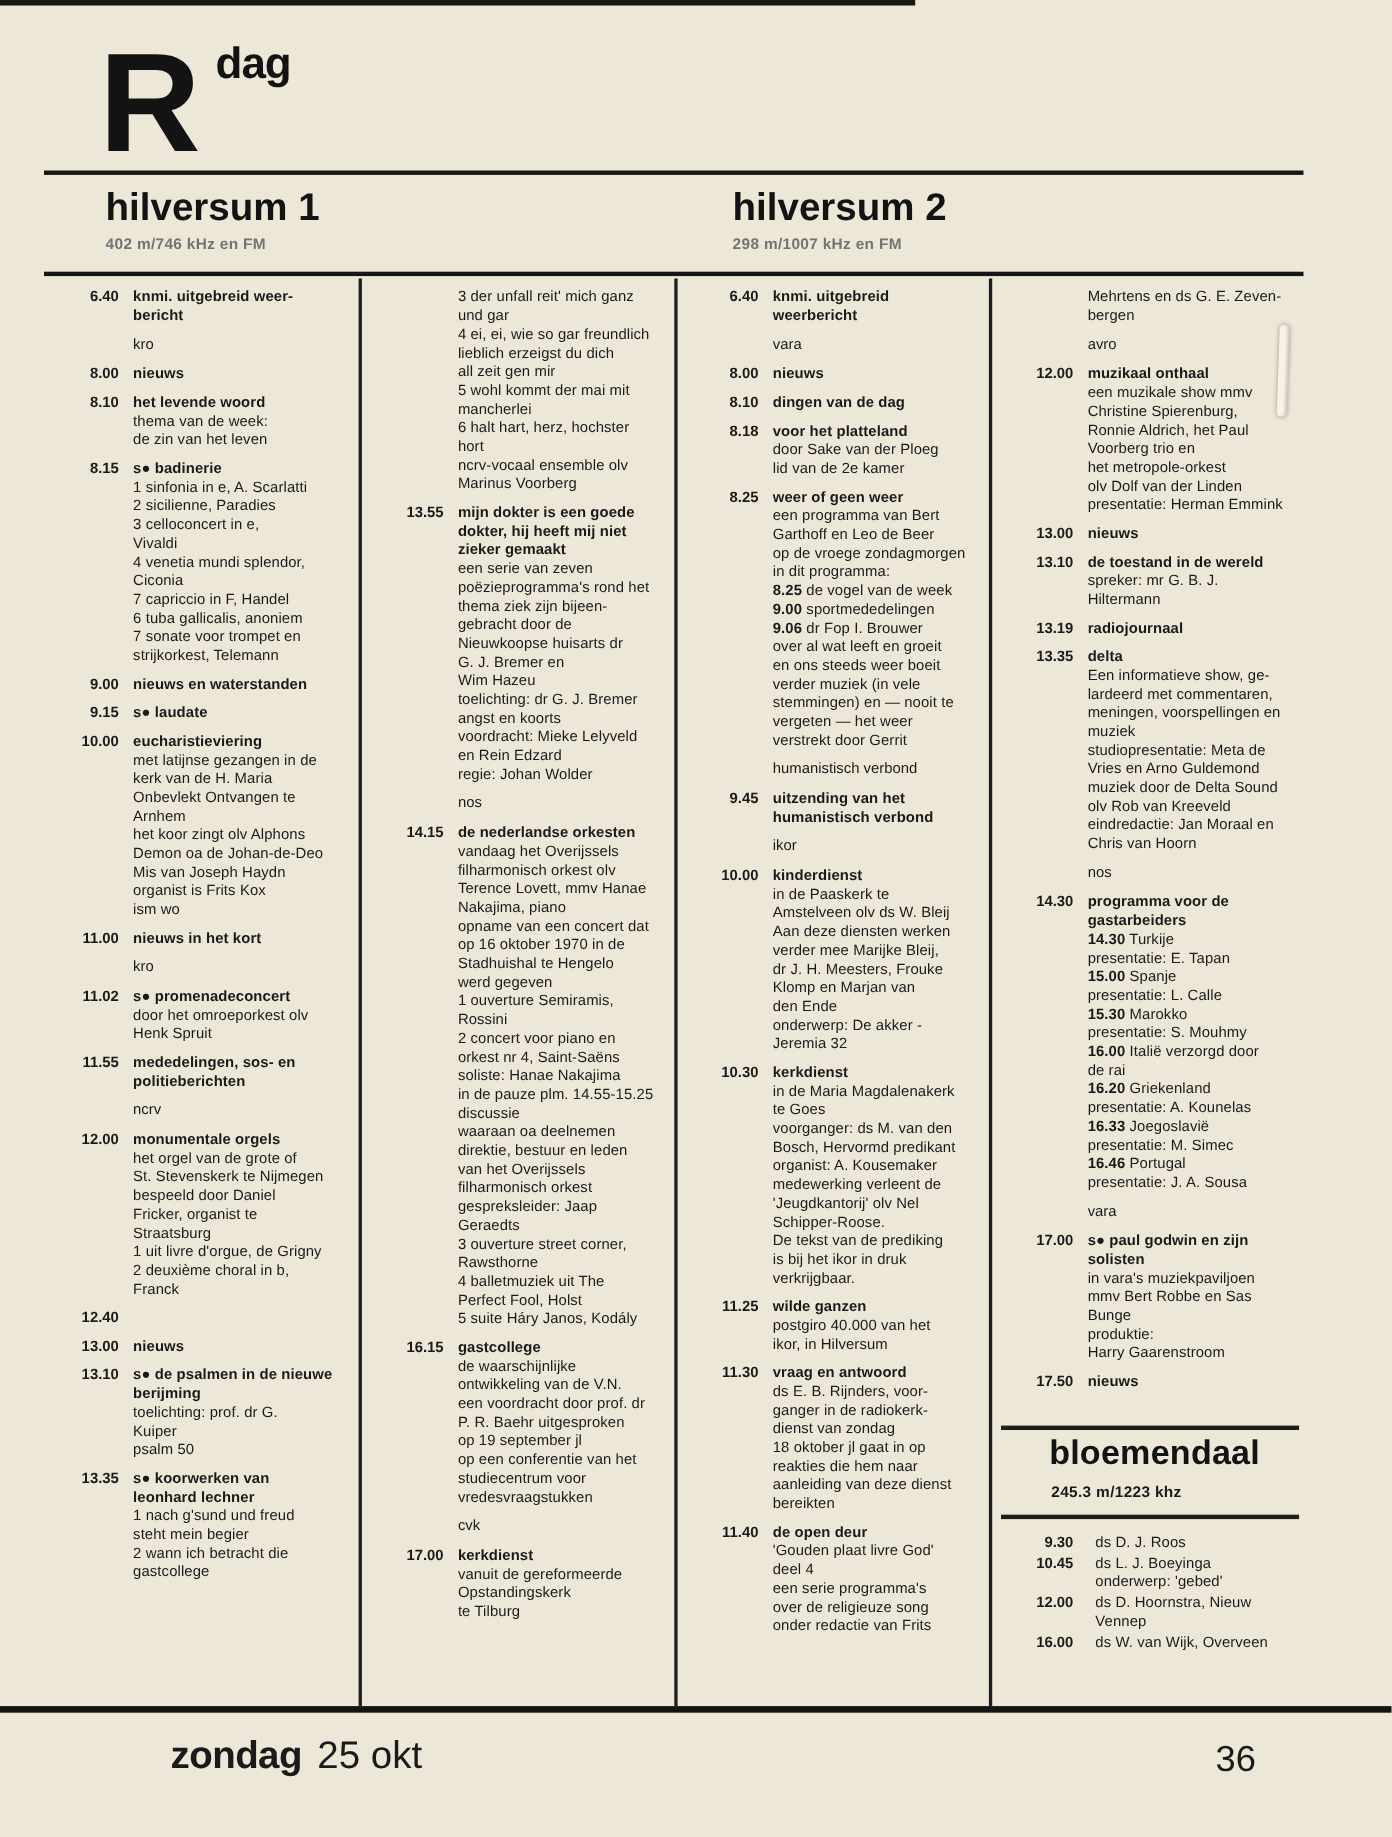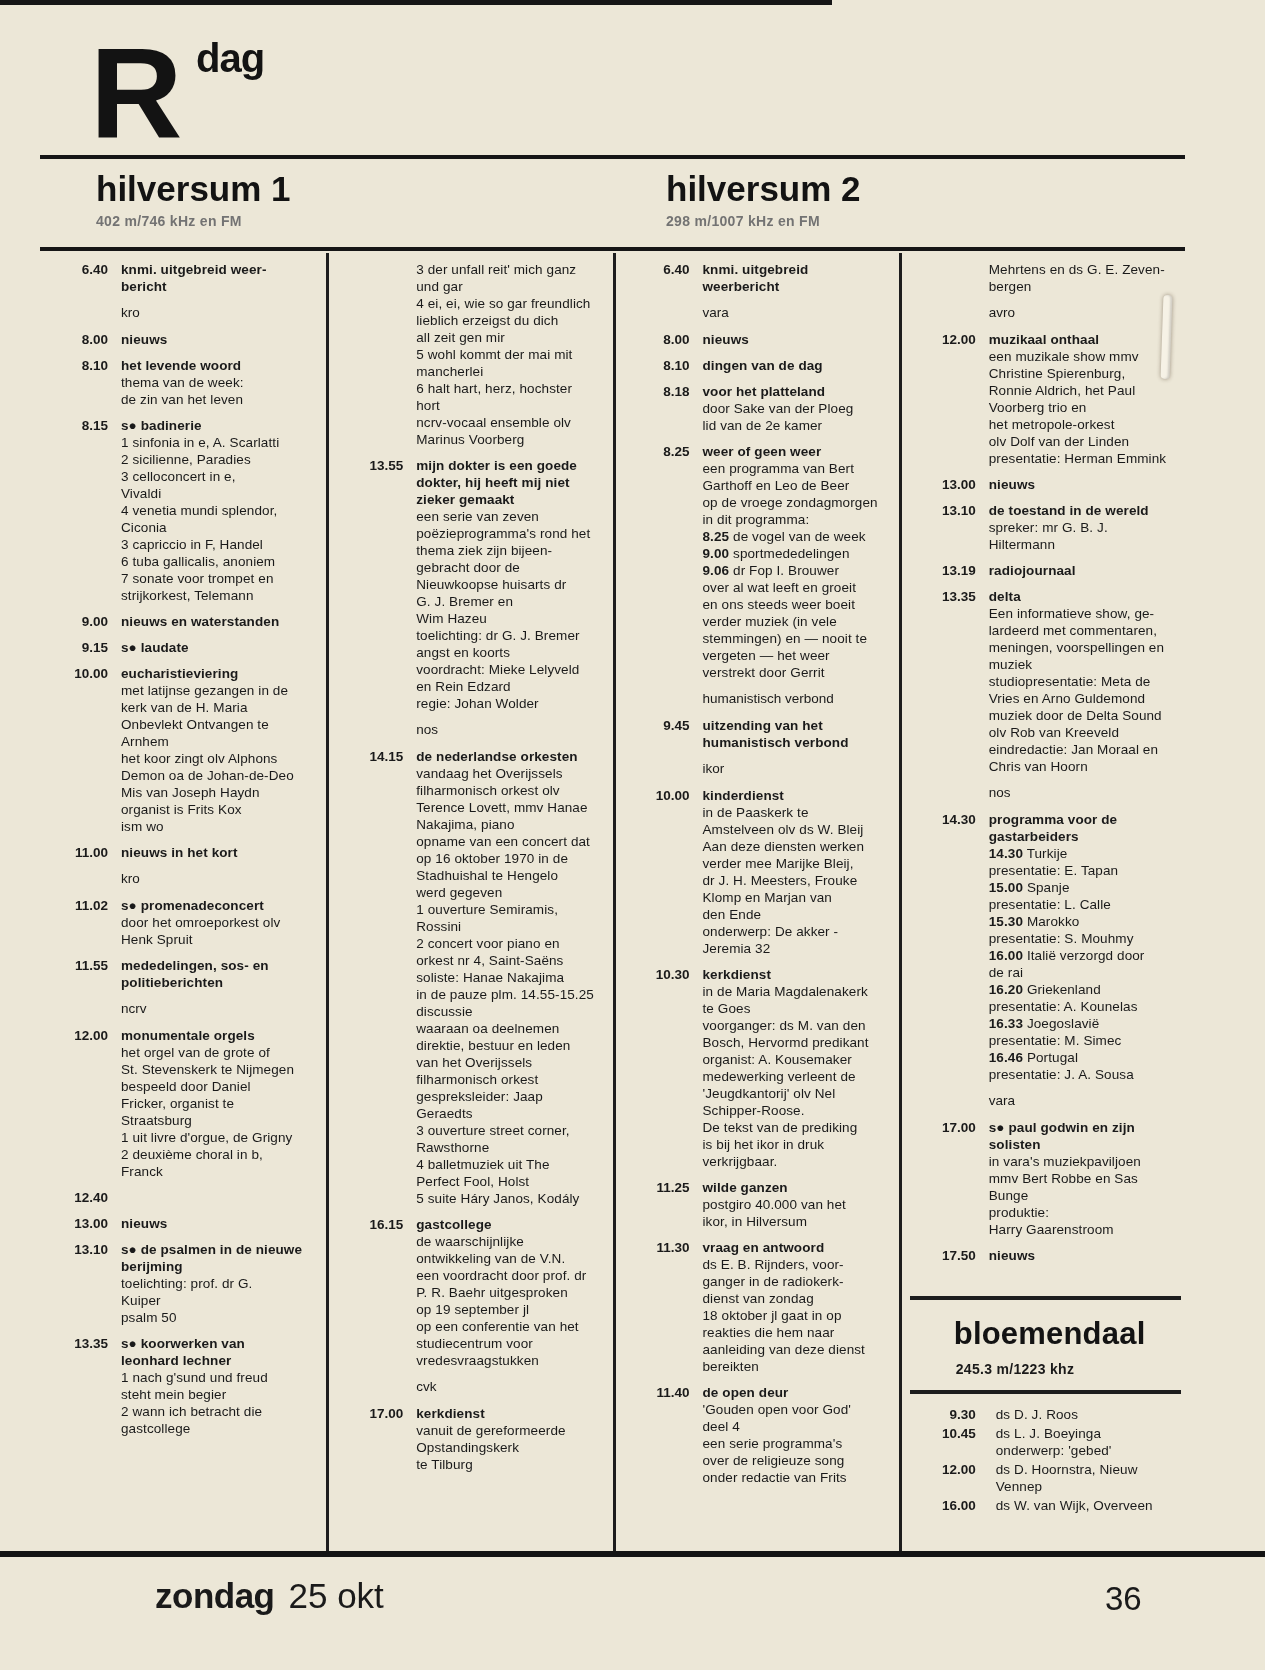--- a/index.html
+++ b/index.html
@@ -28,21 +28,21 @@
 
   .prog{display:grid;grid-template-columns:66px 1fr;column-gap:13px;margin:0 0 9px 0;}
   .t{font-weight:bold;font-size:13.5px;line-height:17px;text-align:right;white-space:nowrap;}
   .b{font-size:13.5px;min-width:0;}
   .line{line-height:17px;letter-spacing:0.1px;white-space:nowrap;}
   .title{font-weight:bold;}
   .stereo{font-weight:bold;}
   .bc-label{margin:3px 0 10px 79px;font-size:13.5px;line-height:17px;}
 
   .bloem{margin-top:32px;margin-right:0;}
-  .bloem-head{border-top:4px solid #1d1d1d;padding:16px 0 0 44px;}
+  .bloem-head{border-top:4px solid #1d1d1d;padding:3px 0 0 44px;}
   .bloem-name{font-size:31px;font-weight:bold;letter-spacing:0.2px;color:#131313;}
   .bloem-freq{font-size:14px;font-weight:bold;margin:9px 0 13px 2px;letter-spacing:0.3px;}
   .bloem-rule{border-top:4px solid #1d1d1d;margin:0 0 12px 0;}
   .bloem-items .prog{margin-bottom:2px;gap:20px;}
 
   .footer-rule{left:0;top:1551px;width:1265px;height:6px;background:#141414;}
   .footer-text{left:155px;top:1576px;font-size:35px;}
   .footer-day{font-weight:bold;letter-spacing:-0.5px;}
   .footer-date{font-weight:normal;margin-left:14px;}
   .page-num{left:1105px;top:1580px;font-size:33px;color:#1a1a1a;}
@@ -95,21 +95,21 @@
       <div class="prog">
         <div class="t">8.15</div>
         <div class="b">
           <div class="line title"><span class="stereo">s● </span>badinerie</div>
           <div class="line">1 sinfonia in e, A. Scarlatti</div>
           <div class="line">2 sicilienne, Paradies</div>
           <div class="line">3 celloconcert in e,</div>
           <div class="line">Vivaldi</div>
           <div class="line">4 venetia mundi splendor,</div>
           <div class="line">Ciconia</div>
-          <div class="line">3 capriccio in F, Handel</div>
+          <div class="line">7 capriccio in F, Handel</div>
           <div class="line">6 tuba gallicalis, anoniem</div>
           <div class="line">7 sonate voor trompet en</div>
           <div class="line">strijkorkest, Telemann</div>
         </div>
       </div>
       <div class="prog">
         <div class="t">9.00</div>
         <div class="b">
           <div class="line title">nieuws en waterstanden</div>
         </div>
@@ -405,21 +405,21 @@
           <div class="line">18 oktober jl gaat in op</div>
           <div class="line">reakties die hem naar</div>
           <div class="line">aanleiding van deze dienst</div>
           <div class="line">bereikten</div>
         </div>
       </div>
       <div class="prog">
         <div class="t">11.40</div>
         <div class="b">
           <div class="line title">de open deur</div>
-          <div class="line">'Gouden open voor God'</div>
+          <div class="line">'Gouden plaat livre God'</div>
           <div class="line">deel 4</div>
           <div class="line">een serie programma's</div>
           <div class="line">over de religieuze song</div>
           <div class="line">onder redactie van Frits</div>
         </div>
       </div>
     </div>
   <div class="col">
 
     <div>

